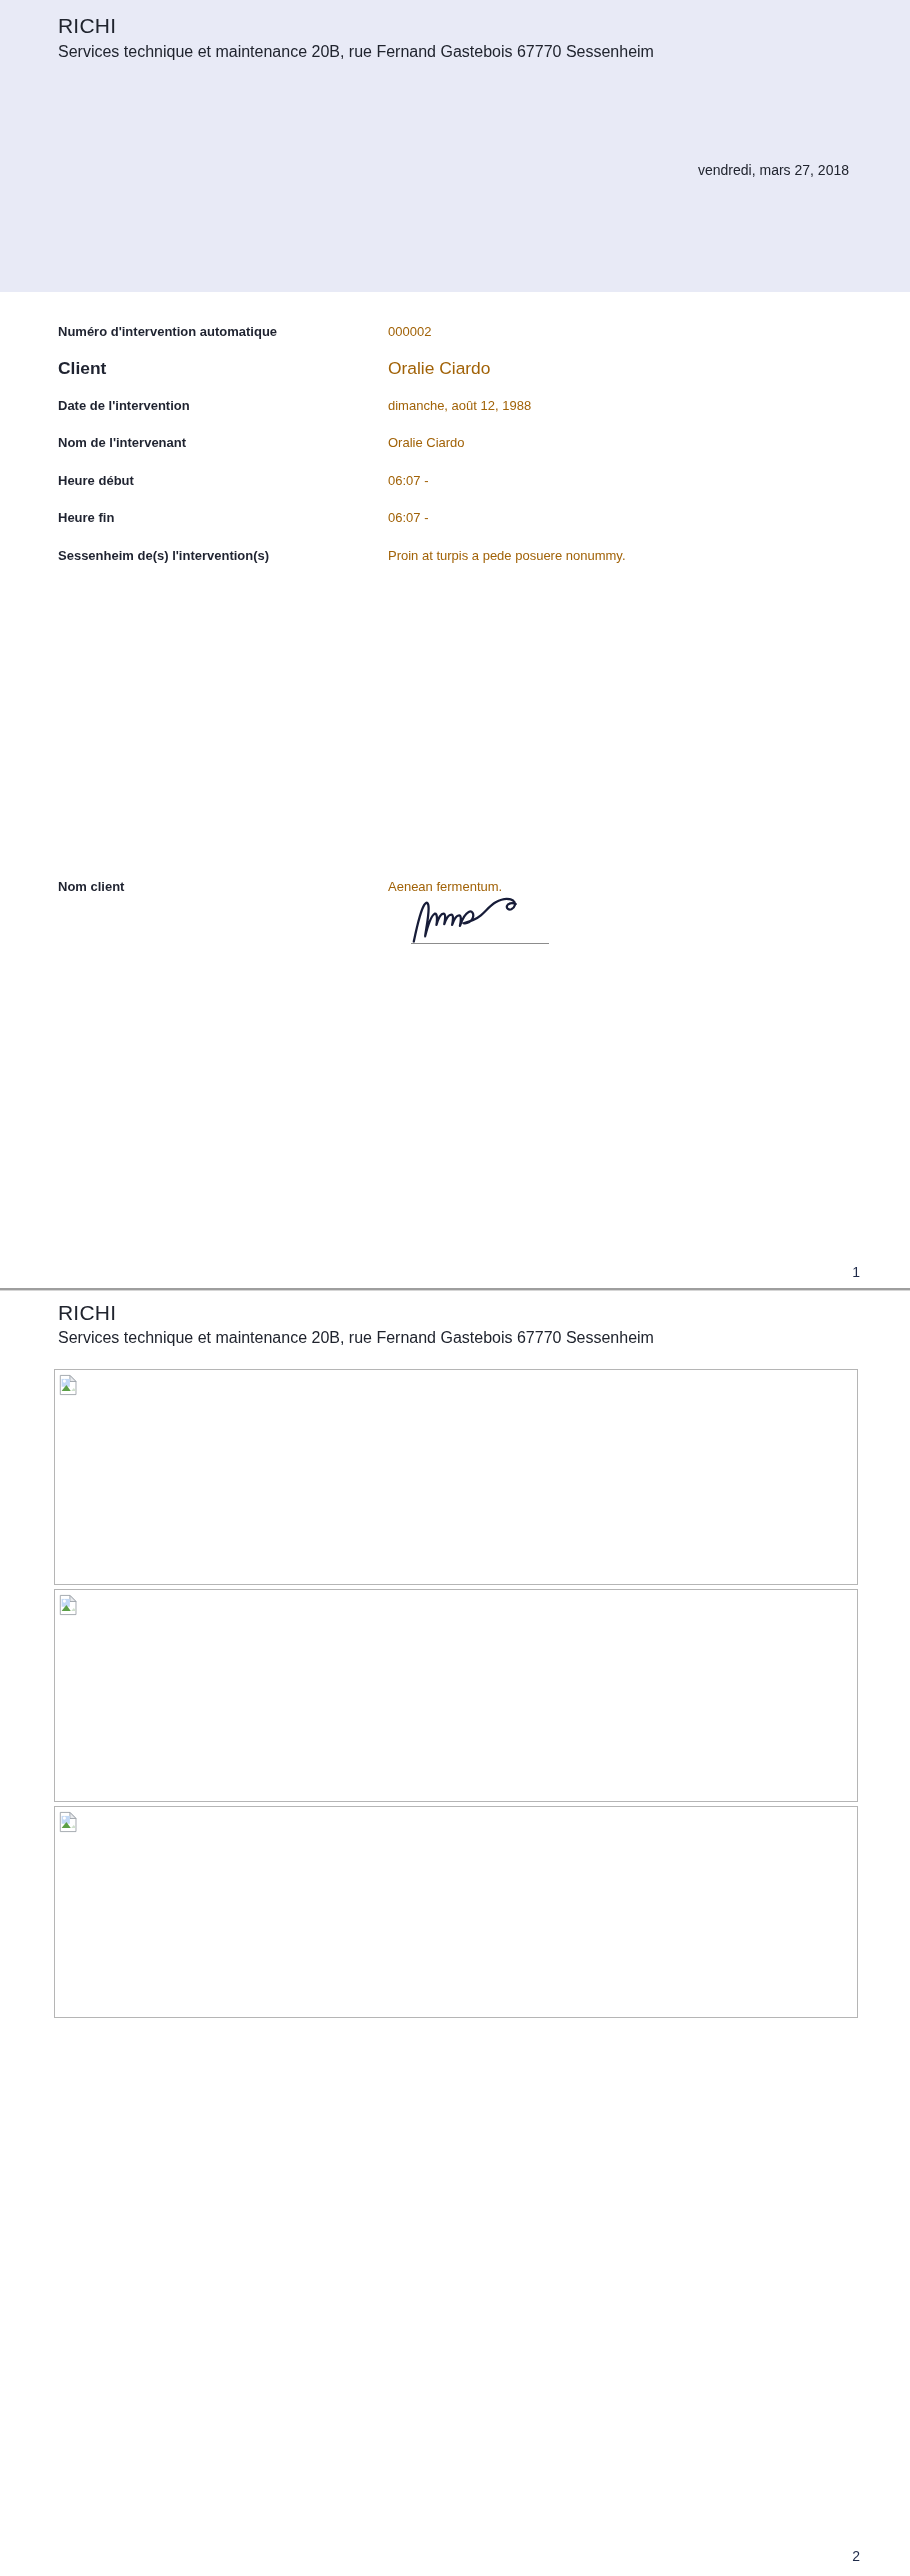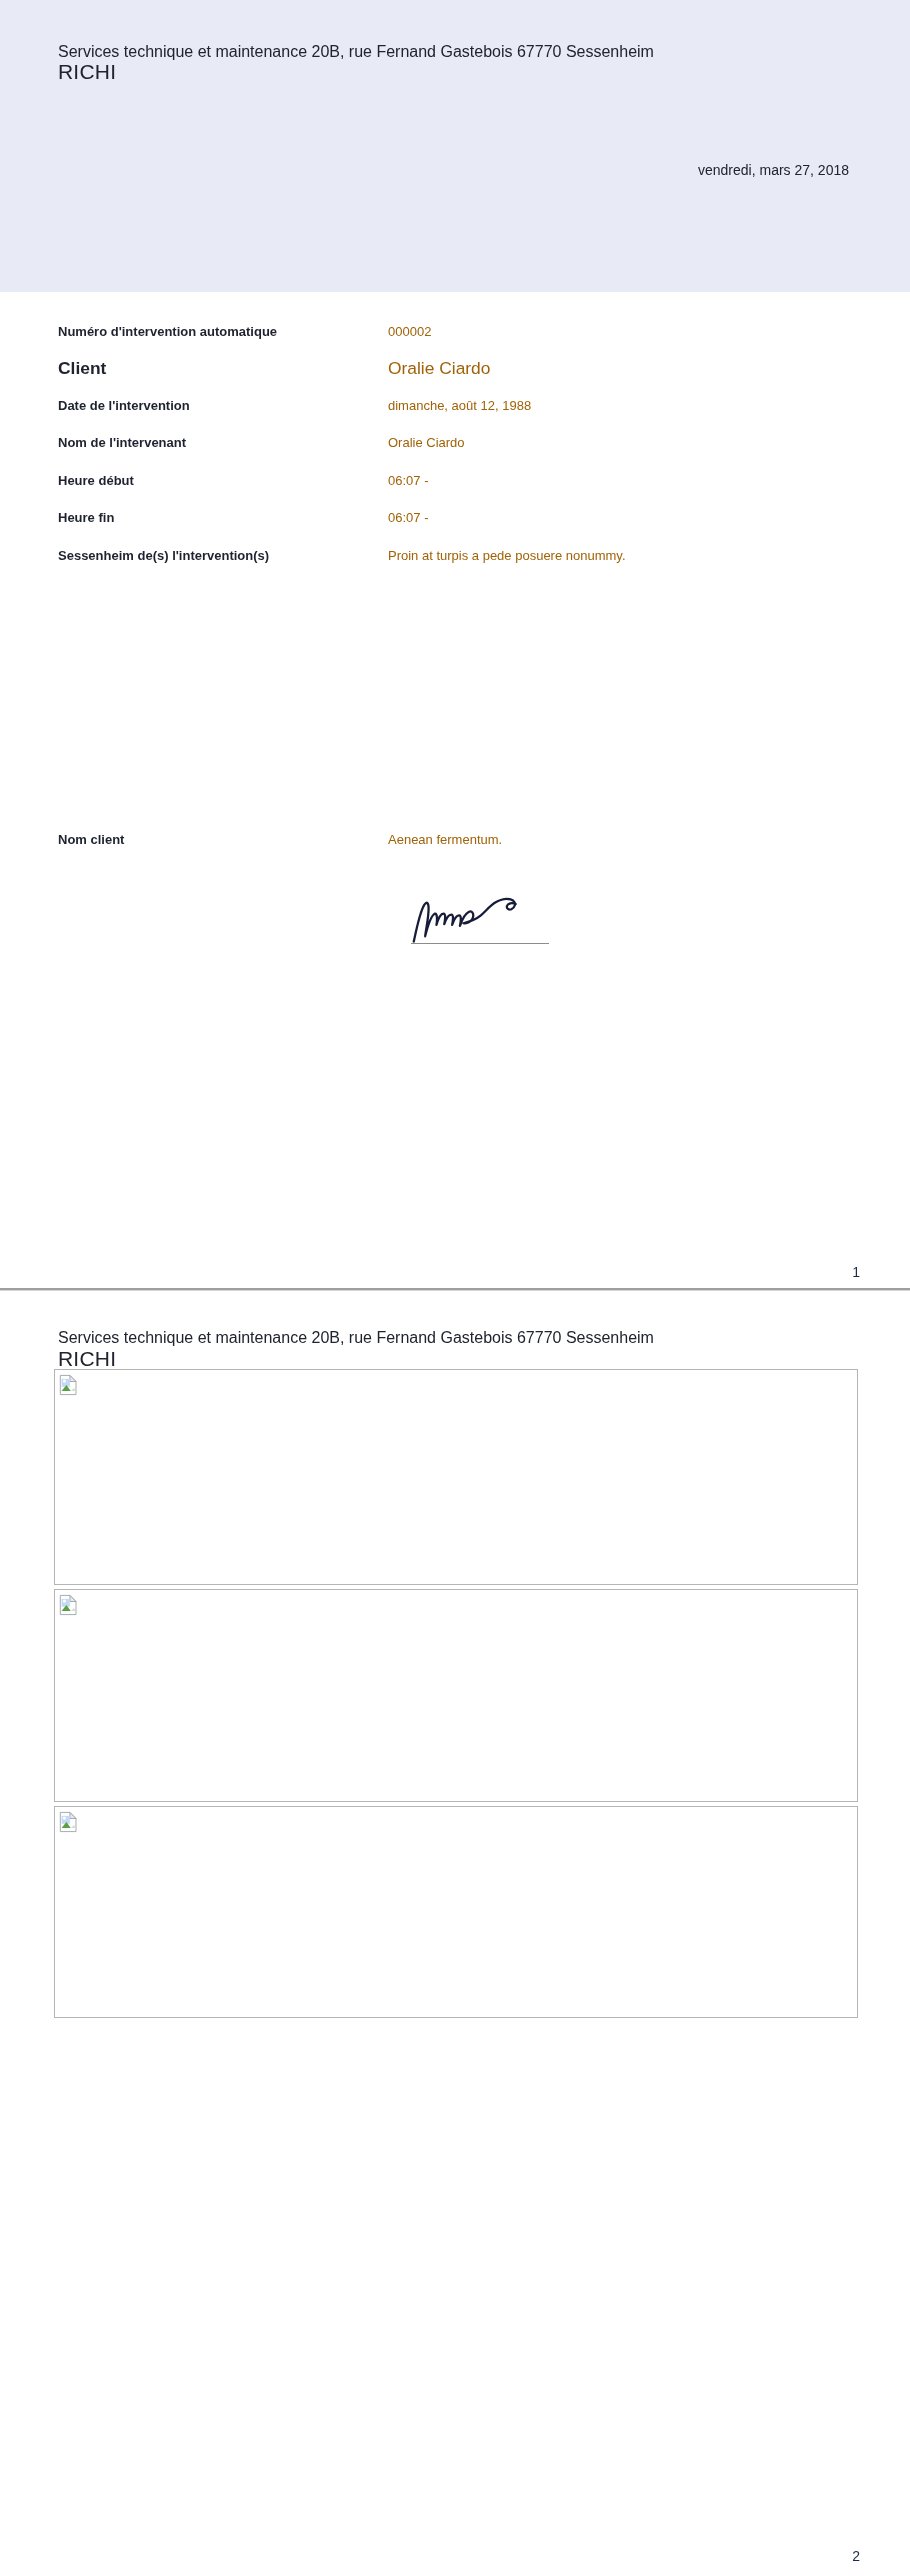--- a/index.html
+++ b/index.html
@@ -12,21 +12,21 @@
     color:#1f2330;
     overflow:hidden;
   }
   
   .header-band{
     position:absolute; top:0; left:0; width:910px; height:292px;
     background:#e8eaf6;
   }
   .company-name{
     position:absolute; left:58px; top:14px;
-    font-size:21px; font-weight:400; color:#20242e; letter-spacing:0.2px;margin-top:46px;
+    font-size:21px; font-weight:400; color:#20242e; letter-spacing:0.2px;
   }
   .company-address{
     position:absolute; left:58px; top:43px;
     font-size:16px; font-weight:400; color:#20242e;
   }
   .report-title{
     position:absolute; left:54px; top:98px; width:645px;
     text-align:center; font-size:29px; font-weight:700; color:#171d38;
     letter-spacing:0.3px;
   }
@@ -109,21 +109,21 @@
   </div>
   <div class="field-row" style="top:510px">
     <div class="f-label">Heure fin</div>
     <div class="f-value">06:07 -</div>
   </div>
   <div class="field-row" style="top:548px">
     <div class="f-label">Sessenheim de(s) l'intervention(s)</div>
     <div class="f-value">Proin at turpis a pede posuere nonummy.</div>
   </div>
 
-  <div class="field-row" style="top:832px">
+  <div class="field-row" style="top:879px">
     <div class="f-label">Nom client</div>
     <div class="f-value">Aenean fermentum.</div>
   </div>
 
   <div class="signature-block">
     <svg width="138" height="54" viewBox="0 0 158 62">
       <path d="M3 58 C6 44 10 24 15 16 C18 11 20 14 20 20 C20 30 17 44 16 52 C19 40 23 28 27 26 C30 25 30 33 29 39 C31 32 34 26 37 26 C40 26 39 33 38 38 C40 32 43 27 46 27 C49 27 48 34 47 39 C49 33 52 28 55 28 C58 28 57 35 56 40 C58 34 62 26 66 24 C70 22 72 26 71 30 C70 35 64 38 60 37 C64 36 74 33 80 28 C86 23 90 17 97 13 C104 9 112 8 117 11 C121 14 119 19 115 21 C112 22 109 20 110 17 C111 14 116 13 120 15" fill="none" stroke="#171c38" stroke-width="2.6" stroke-linecap="round" stroke-linejoin="round"></path>
     </svg>
   </div>
 

